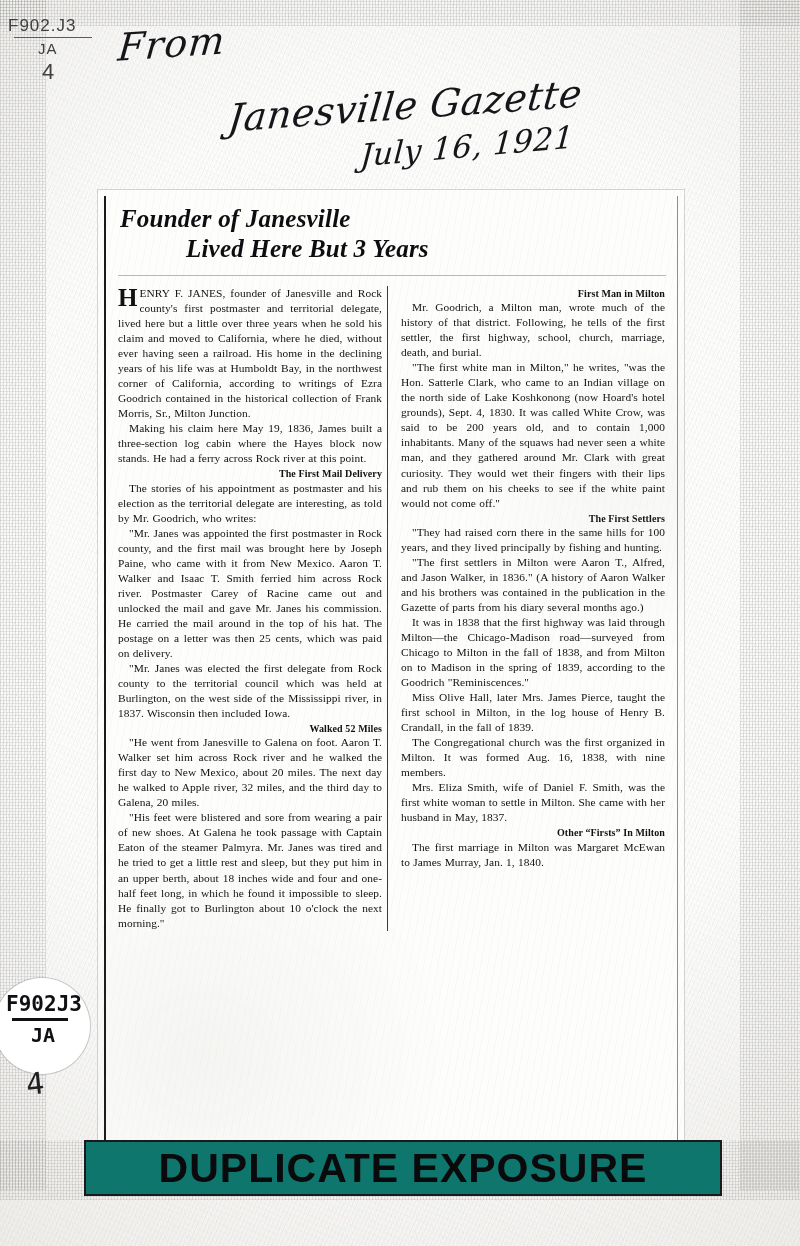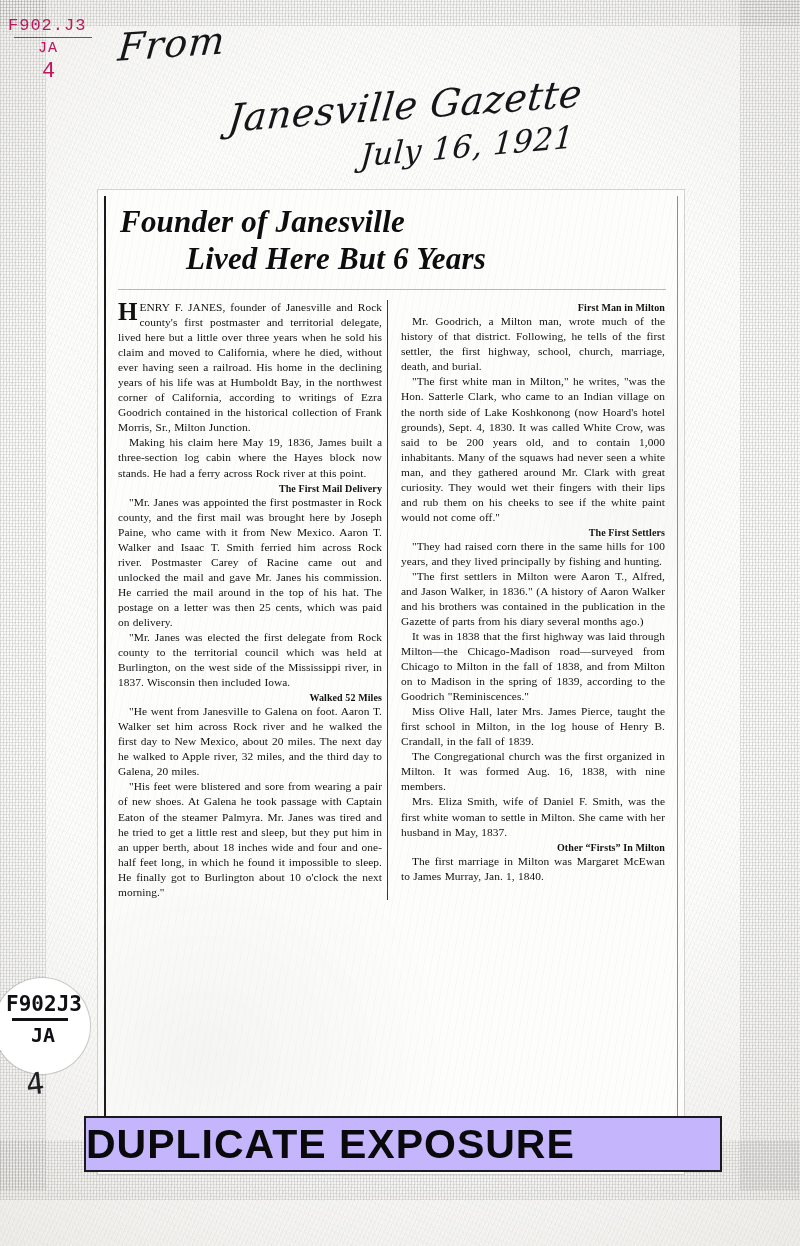--- a/index.html
+++ b/index.html
@@ -74,22 +74,22 @@
     font-size: 31px;
     transform: rotate(-5deg) skewX(-9deg);
     letter-spacing: .5px;
   }
 
   
   #callnum-top {
     position: absolute;
     left: 8px; top: 16px;
     width: 104px;
-    color: #be185d;
-    font-family: Liberation Mono, monospace;
+    color: #404040;
+    font-family: Liberation Sans, sans-serif;
     font-size: 17px;
     line-height: 1.15;
     letter-spacing: 1px;
     pointer-events: none;
   }
   #callnum-top .cn-main { display: block; }
   #callnum-top .cn-rule {
     display: block;
     border-bottom: 1.5px solid #5a5a5f;
     width: 78px;
@@ -165,21 +165,21 @@
     border-right: 1px solid #8e8e8c;
   }
 
   
   #headline {
     position: relative;
     padding: 14px 20px 6px 22px;
     font-family: "Liberation Serif", serif;
     font-style: italic;
     font-weight: bold;
-    font-size: 31px;
+    font-size: 25px;
     line-height: 1.18;
     letter-spacing: .2px;
     color: #0d0d10;
   }
   #headline .hl-line { display: block; white-space: nowrap; }
   #headline .hl-2 { padding-left: 16px; }
   #headline .hl-3 { padding-left: 66px; }
   #headline-rule {
     position: relative;
     margin: 6px 18px 0 20px;
@@ -224,26 +224,27 @@
     text-align: right;
     text-indent: 0;
     font-weight: bold;
     font-size: 10px;
     letter-spacing: .1px;
   }
 
   
   #dup-banner {
     position: absolute;
-    left: 84px; top: 1116px;
+    left: 84px; top: 1140px;
     width: 634px; height: 52px;
-    background: #c4b5fd;
+    background: #0f766e;
     border: 2px solid #1a1a1e;
     display: flex;
     align-items: center;
+    justify-content: center;
   }
   #dup-banner-text {
     font-family: "Liberation Sans", sans-serif;
     font-weight: bold;
     font-size: 41px;
     letter-spacing: 1px;
     color: #0a0a0c;
     white-space: nowrap;
   }
 </style>
@@ -268,29 +269,30 @@
 
   <div class="hand" id="hand-from">From</div>
   <div class="hand" id="hand-paper">Janesville Gazette</div>
   <div class="hand" id="hand-date">July 16, 1921</div>
 
   <div id="clipping">
     <div id="clip-border"></div>
 
     <div id="headline">
       <span class="hl-line hl-1">Founder of Janesville</span>
-      <span class="hl-line hl-3">Lived Here But 6 Years</span>
+      <span class="hl-line hl-3">Lived Here But 3 Years</span>
     </div>
     <div id="headline-rule"></div>
 
     <div id="columns">
       <div class="column" id="col-left">
           <p class="para lead">HENRY F. JANES, founder of Janesville and Rock county's first postmaster and territorial delegate, lived here but a little over three years when he sold his claim and moved to California, where he died, without ever having seen a railroad. His home in the declining years of his life was at Humboldt Bay, in the northwest corner of California, according to writings of Ezra Goodrich contained in the historical collection of Frank Morris, Sr., Milton Junction.</p>
           <p class="para">Making his claim here May 19, 1836, James built a three-section log cabin where the Hayes block now stands. He had a ferry across Rock river at this point.</p>
           <p class="subhead">The First Mail Delivery</p>
+          <p class="para">The stories of his appointment as postmaster and his election as the territorial delegate are interesting, as told by Mr. Goodrich, who writes:</p>
           <p class="para">"Mr. Janes was appointed the first postmaster in Rock county, and the first mail was brought here by Joseph Paine, who came with it from New Mexico. Aaron T. Walker and Isaac T. Smith ferried him across Rock river. Postmaster Carey of Racine came out and unlocked the mail and gave Mr. Janes his commission. He carried the mail around in the top of his hat. The postage on a letter was then 25 cents, which was paid on delivery.</p>
           <p class="para">"Mr. Janes was elected the first delegate from Rock county to the territorial council which was held at Burlington, on the west side of the Mississippi river, in 1837. Wisconsin then included Iowa.</p>
           <p class="subhead">Walked 52 Miles</p>
           <p class="para">"He went from Janesville to Galena on foot. Aaron T. Walker set him across Rock river and he walked the first day to New Mexico, about 20 miles. The next day he walked to Apple river, 32 miles, and the third day to Galena, 20 miles.</p>
           <p class="para">"His feet were blistered and sore from wearing a pair of new shoes. At Galena he took passage with Captain Eaton of the steamer Palmyra. Mr. Janes was tired and he tried to get a little rest and sleep, but they put him in an upper berth, about 18 inches wide and four and one-half feet long, in which he found it impossible to sleep. He finally got to Burlington about 10 o'clock the next morning."</p>
         </div>
       <div class="column" id="col-right">
           <p class="subhead">First Man in Milton</p>
           <p class="para">Mr. Goodrich, a Milton man, wrote much of the history of that district. Following, he tells of the first settler, the first highway, school, church, marriage, death, and burial.</p>
           <p class="para">"The first white man in Milton," he writes, "was the Hon. Satterle Clark, who came to an Indian village on the north side of Lake Koshkonong (now Hoard's hotel grounds), Sept. 4, 1830. It was called White Crow, was said to be 200 years old, and to contain 1,000 inhabitants. Many of the squaws had never seen a white man, and they gathered around Mr. Clark with great curiosity. They would wet their fingers with their lips and rub them on his cheeks to see if the white paint would not come off."</p>

